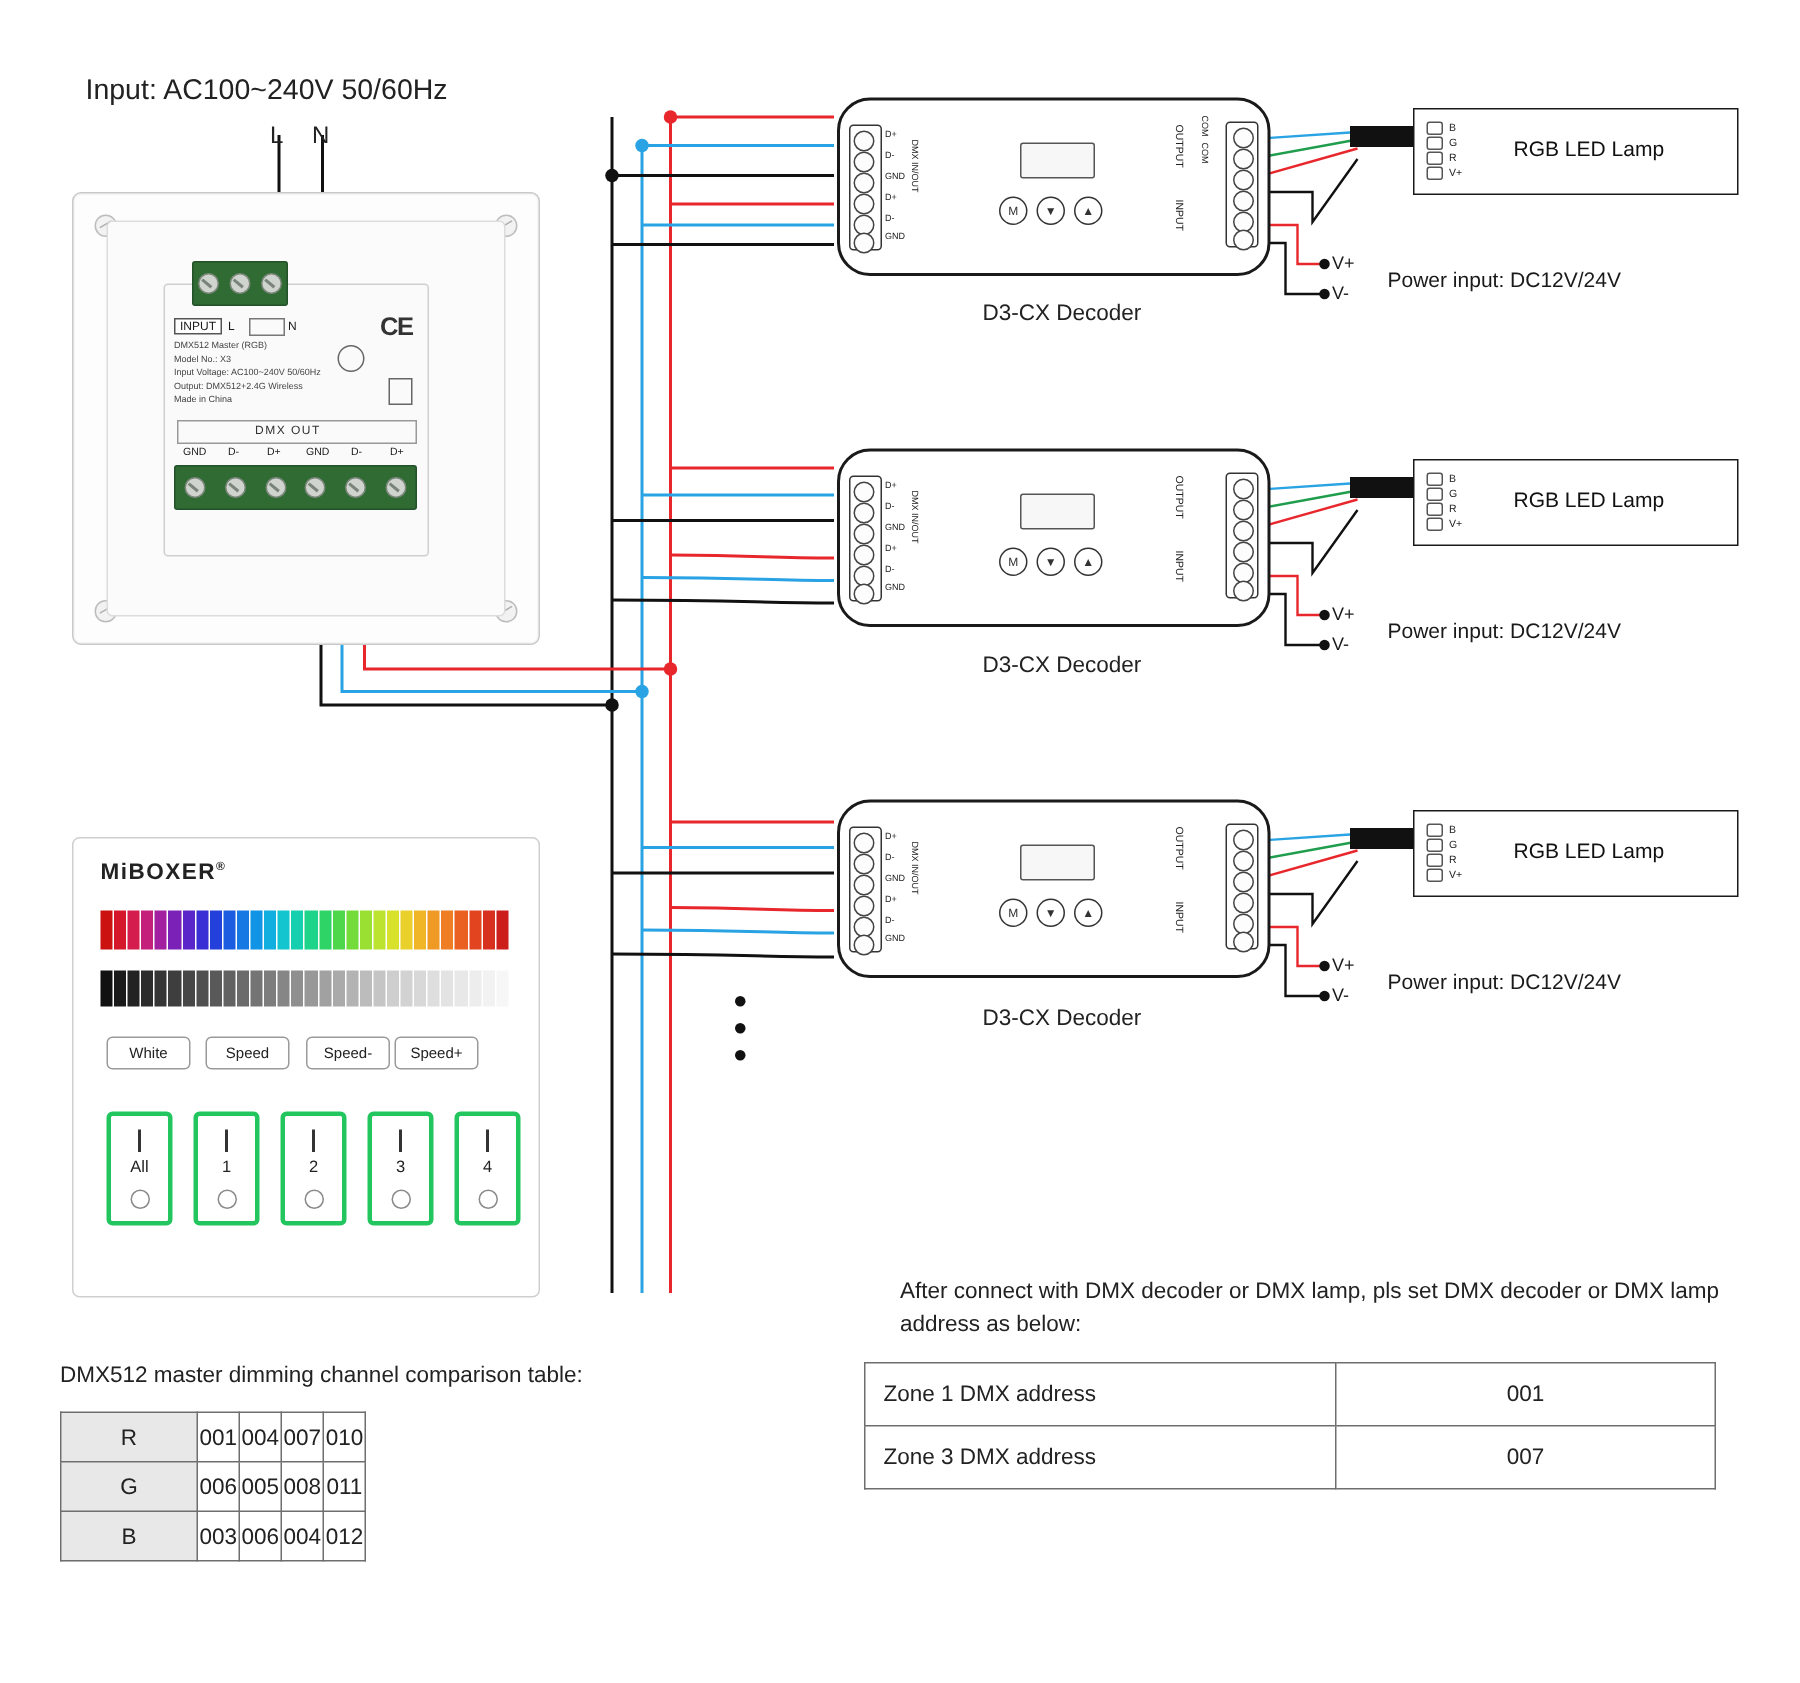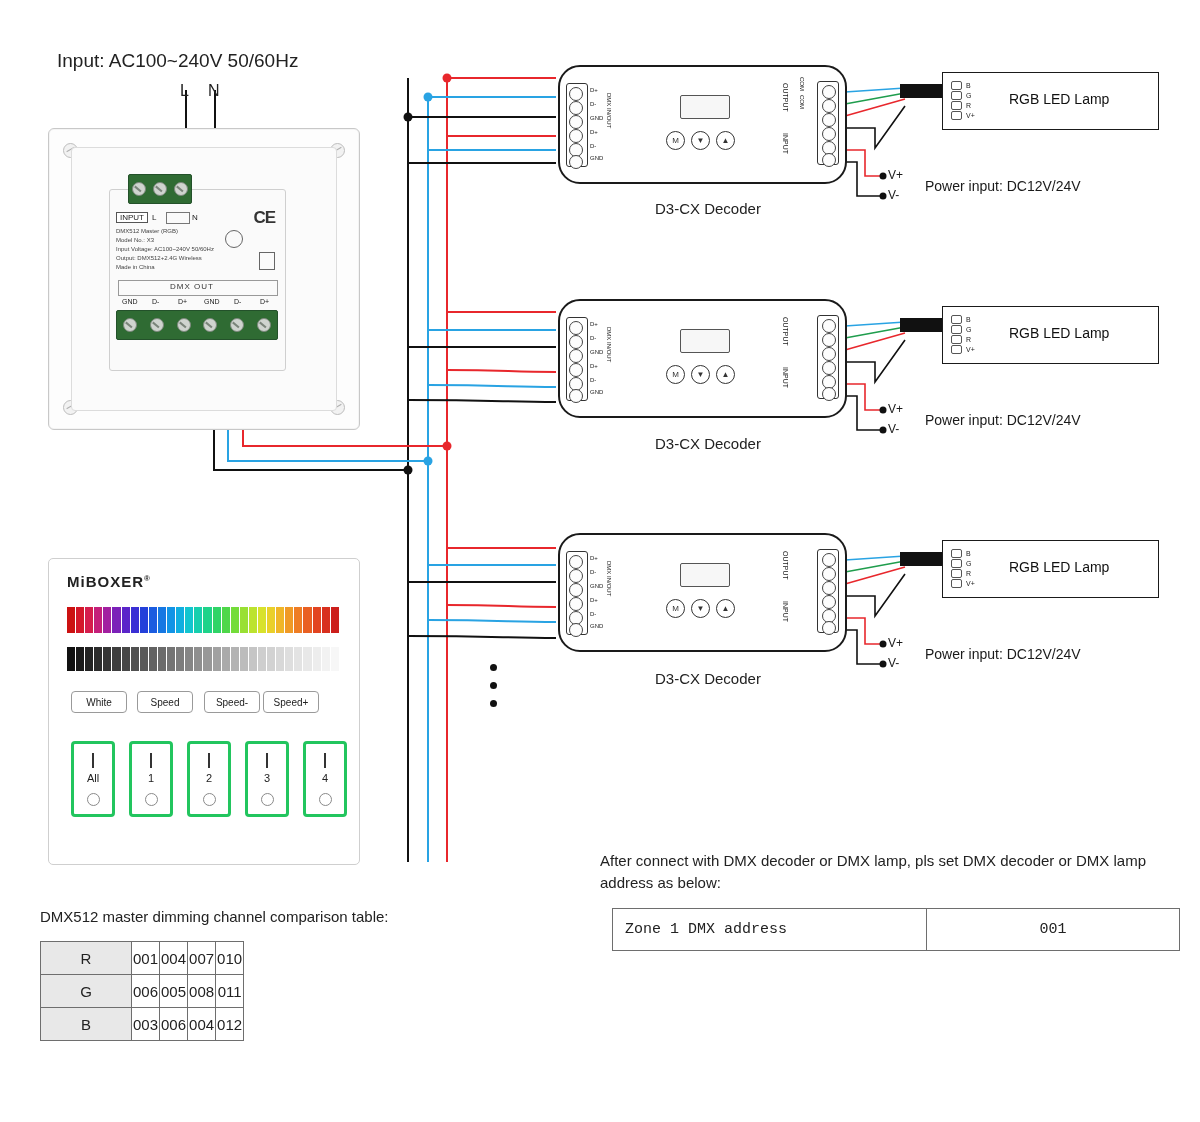--- a/index.html
+++ b/index.html
@@ -85,21 +85,21 @@
   .lamp .pinrow .c{width:9px;height:7px;border:1px solid #555;border-radius:2px;background:#fff;}
   .lamp .pinrow span{font-size:7px;color:#222;}
 
   
   table{border-collapse:collapse;}
   .tbl1{position:absolute;left:40px;top:941px;}
   .tbl1 td,.tbl1 th{border:1px solid #6e6e6e;height:30px;font-size:15px;font-weight:normal;text-align:center;color:#222;}
   .tbl1 .hd{background:#e8e8e8;width:88px;}
   .tbl1 .zh{width:88px;background:#fff;}
   .tbl1 .rl{background:#e8e8e8;width:88px;}
-  .tbl2{position:absolute;left:612px;top:908px;font-family:Liberation Mono, monospace;}
+  .tbl2{position:absolute;left:576px;top:908px;}
   .tbl2 td{border:1px solid #6e6e6e;height:39px;font-size:15px;color:#222;}
   .tbl2 .k{width:300px;padding-left:12px;}
   .tbl2 .v{width:250px;text-align:center;}
 
   .cap{position:absolute;font-size:15px;color:#222;}
   svg.wires{position:absolute;left:0;top:0;width:1200px;height:1122px;pointer-events:none;}
   .dots{position:absolute;left:490px;top:664px;}
   .dots i{display:block;width:7px;height:7px;border-radius:50%;background:#111;margin-bottom:11px;}
 </style>
 </head>
@@ -550,14 +550,18 @@
 </tbody>
   </table>
 
 <div class="abs" style="left:600px;top:850px;width:560px;font-size:15px;line-height:22px;color:#222;">After connect with DMX decoder or DMX lamp, pls set DMX decoder or DMX lamp address as below:</div>
 <table class="tbl2">
   <tbody>
       <tr>
     <td class="k">Zone 1 DMX address</td>
     <td class="v">001</td>
   </tr>
+  <tr>
+    <td class="k">Zone 3 DMX address</td>
+    <td class="v">007</td>
+  </tr>
 </tbody>
   </table>
 
 </body></html>

